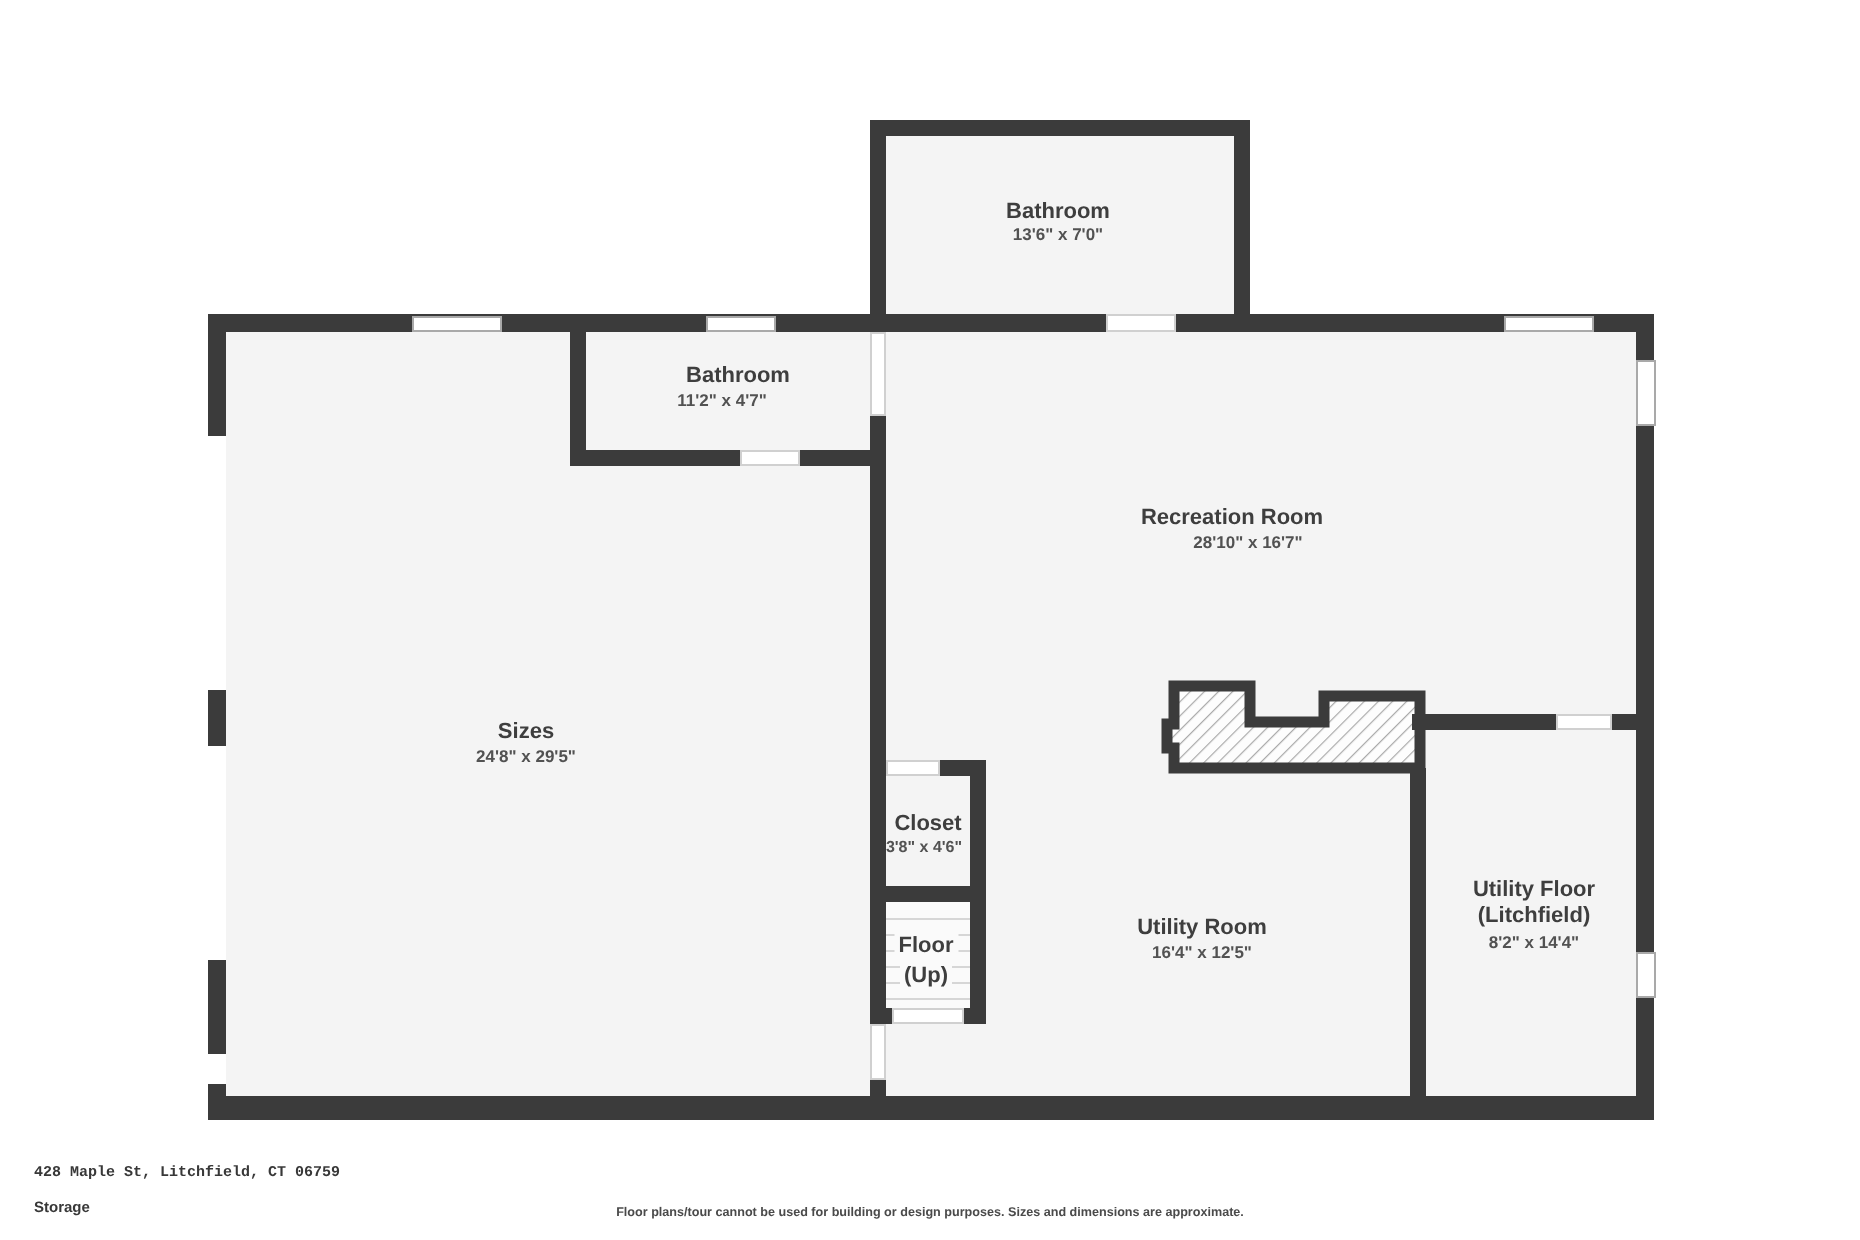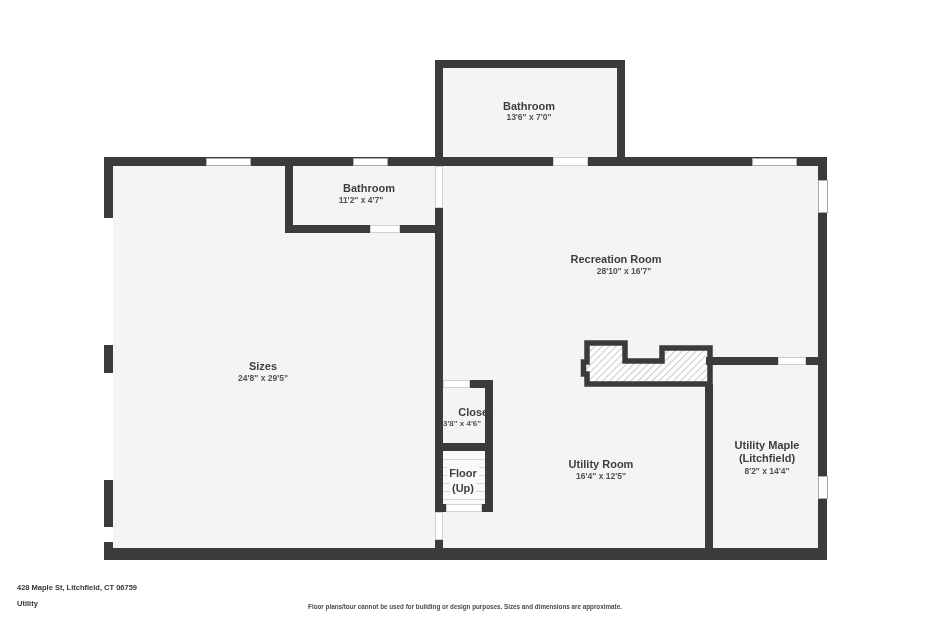--- a/index.html
+++ b/index.html
@@ -96,28 +96,28 @@
 
 <div class="room-name" style="left:369px;top:182px;text-align:right;">Bathroom</div>
 <div class="room-dims" style="left:361px;top:195px;">11'2" x 4'7"</div>
 
 <div class="room-name" style="left:616px;top:253px;">Recreation Room</div>
 <div class="room-dims" style="left:624px;top:266px;">28'10" x 16'7"</div>
 
 <div class="room-name" style="left:263px;top:360px;">Sizes</div>
 <div class="room-dims" style="left:263px;top:373px;">24'8" x 29'5"</div>
 
-<div class="room-name" style="left:475px;top:406px;">Closet</div>
+<div class="room-name" style="left:464px;top:406px;">Closet</div>
 <div class="room-dims" style="left:462px;top:419px;font-size:8px;">3'8" x 4'6"</div>
 
 <div class="room-name" style="left:463px;top:467px;"><span class="stair-text">Floor</span></div>
 <div class="room-name" style="left:463px;top:482px;"><span class="stair-text">(Up)</span></div>
 
 <div class="room-name" style="left:601px;top:458px;">Utility Room</div>
 <div class="room-dims" style="left:601px;top:471px;">16'4" x 12'5"</div>
 
-<div class="room-name" style="left:767px;top:439px;">Utility Maple</div>
+<div class="room-name" style="left:767px;top:439px;">Utility Floor</div>
 <div class="room-name" style="left:767px;top:452px;">(Litchfield)</div>
 <div class="room-dims" style="left:767px;top:466px;">8'2" x 14'4"</div>
 
-<div class="footer-line" style="left:17px;top:583px;">428 Maple St, Litchfield, CT 06759</div>
-<div class="footer-line" style="left:17px;top:599px;">Utility</div>
+<div class="footer-line" style="left:17px;top:583px;font-family:Liberation Mono, monospace;">428 Maple St, Litchfield, CT 06759</div>
+<div class="footer-line" style="left:17px;top:599px;">Storage</div>
 <div class="disclaimer" style="top:603px;">Floor plans/tour cannot be used for building or design purposes. Sizes and dimensions are approximate.</div>
 
 </body></html>

